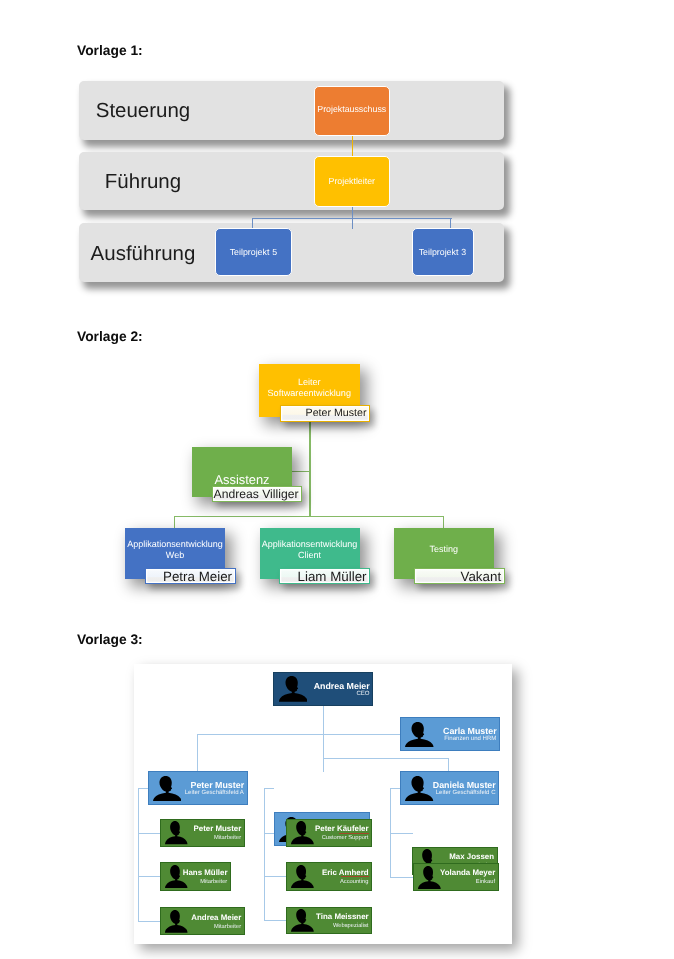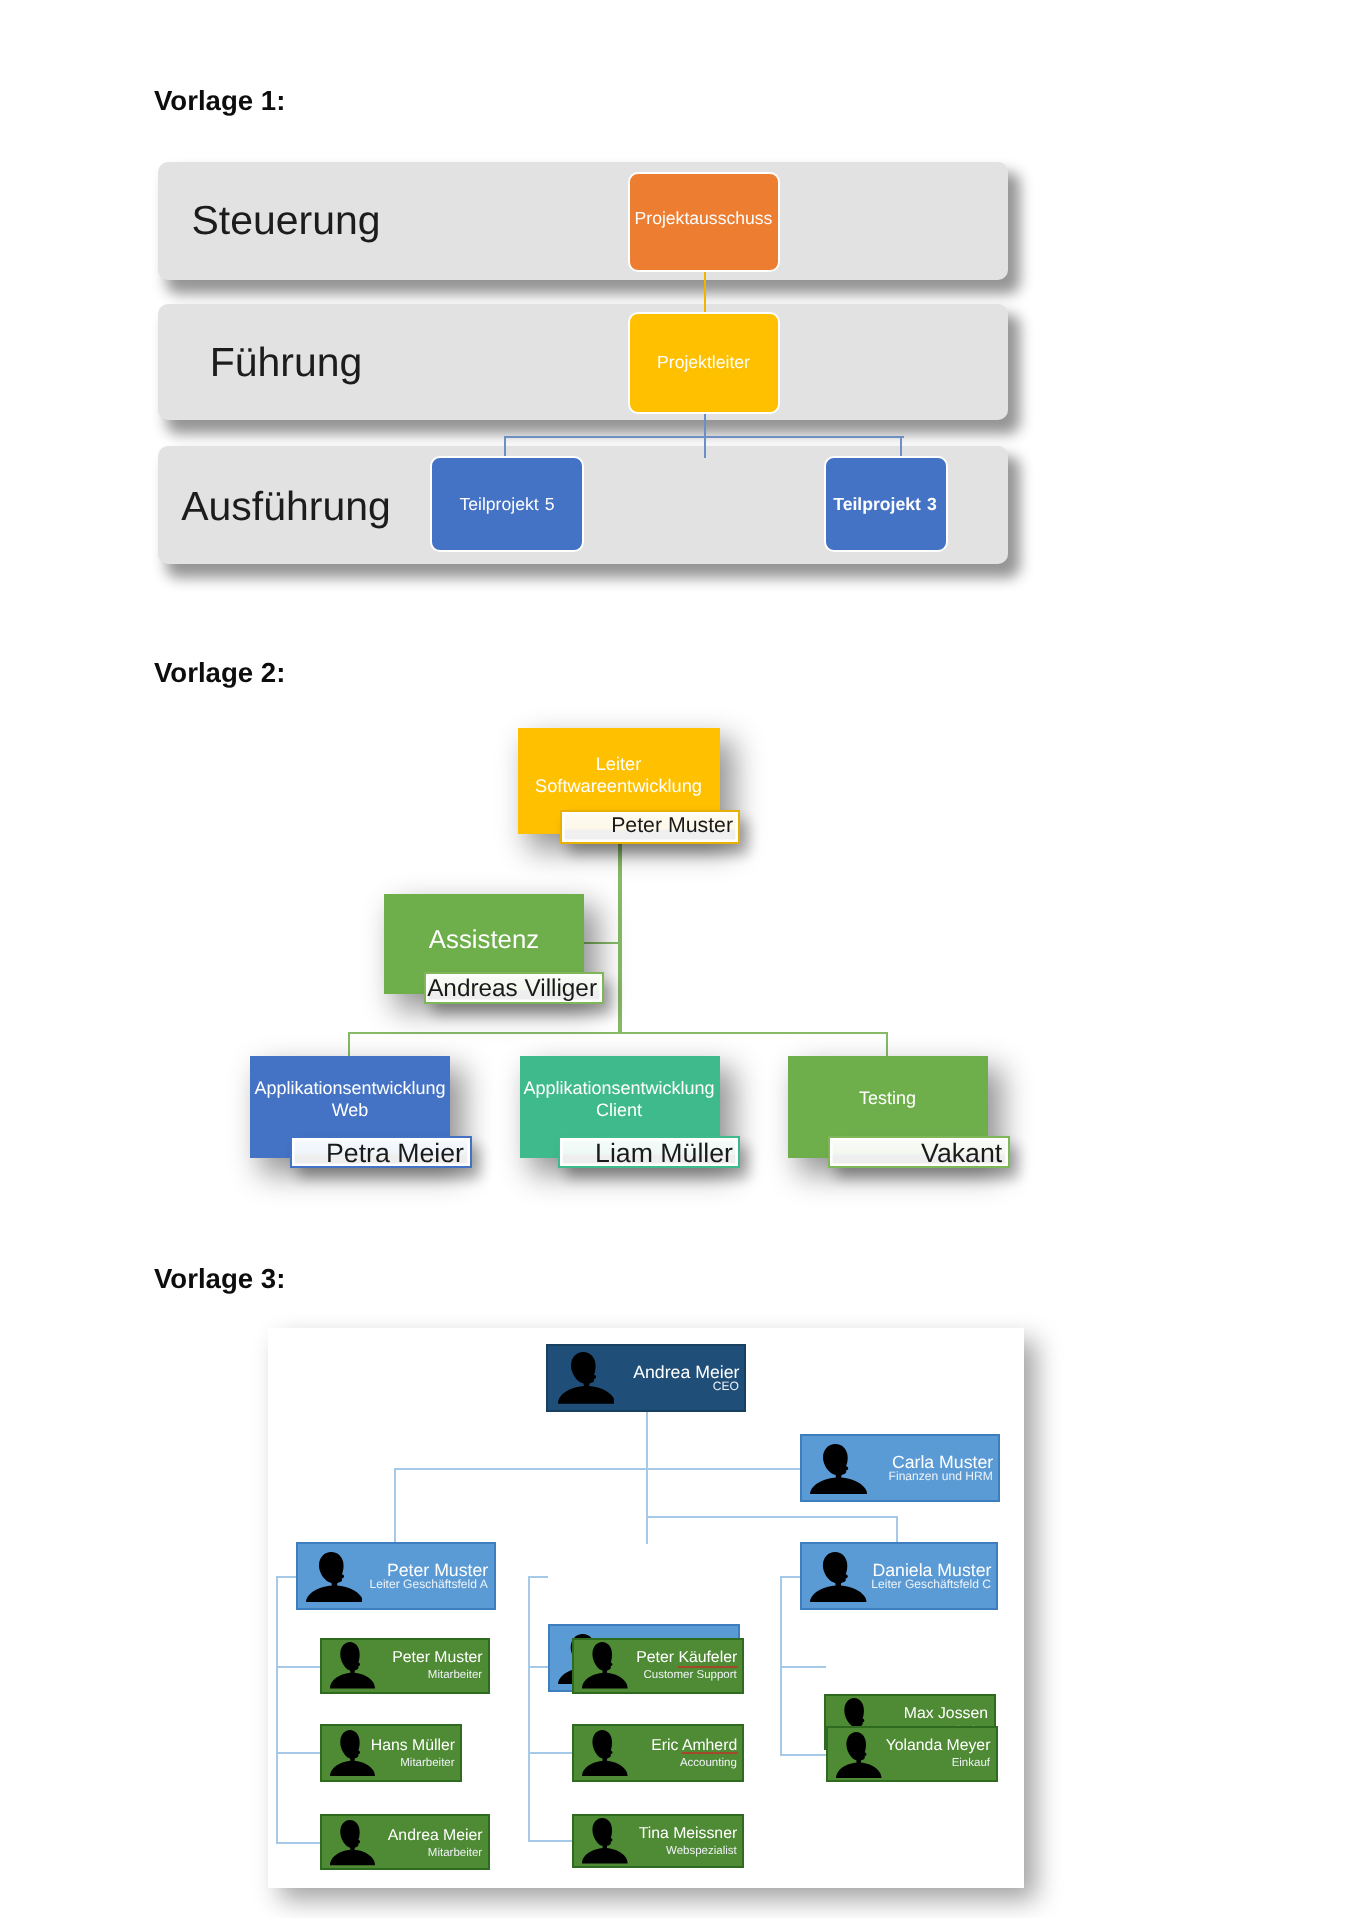--- a/index.html
+++ b/index.html
@@ -28,21 +28,21 @@
   .v2 .lbl{position:absolute;box-sizing:border-box;display:flex;align-items:center;
            justify-content:flex-end;color:#1a1a1a;padding-right:2.5px;white-space:nowrap;
            box-shadow:4px 5px 7px rgba(0,0,0,0.32), inset 0 0 0 1.3px #ffffff;}
   .v2 .ln{position:absolute;background:#86ba66;}
 
   
   .v3{position:absolute;left:0;top:0;width:674px;height:959px;}
   .v3 .panel{position:absolute;background:#ffffff;box-shadow:6px 6px 12px 0px rgba(0,0,0,0.36);}
   .v3 .ln{position:absolute;background:#a7c9e8;}
   .v3 .card{position:absolute;box-sizing:border-box;overflow:hidden;}
-  .v3 .nm{position:absolute;right:2.6px;color:#ffffff;font-weight:normal;white-space:nowrap;
+  .v3 .nm{position:absolute;right:2.6px;color:#ffffff;font-weight:bold;white-space:nowrap;
           text-align:right;line-height:1;}
   .v3 .rl{position:absolute;right:2.8px;color:#eef2f6;white-space:nowrap;text-align:right;line-height:1;}
   .v3 .sq{position:absolute;height:1.2px;background:#a8452a;opacity:0.95;}
 </style>
 </head>
 <body>
 
 <div class="page">
 
   <div class="heading" style="left:77px;top:43px;">Vorlage 1:</div>
@@ -64,21 +64,21 @@
 
     <div class="node" style="left:313.5px;top:156px;width:76.5px;height:51px;background:#FFC000;">
         <span>Projektleiter</span>
       </div>
     <div class="node" style="left:314px;top:86px;width:75.5px;height:50px;background:#ED7D31;padding-bottom:3px;">
         <span>Projektausschuss</span>
       </div>
     <div class="node" style="left:215px;top:228px;width:77px;height:48px;background:#4472C4;">
         <span>Teilprojekt 5</span>
       </div>
-    <div class="node" style="left:411.5px;top:228px;width:62px;height:48px;background:#4472C4;font-weight:bold;">
+    <div class="node" style="left:411.5px;top:228px;width:62px;height:48px;background:#4472C4;">
         <span>Teilprojekt 3</span>
       </div>
   </div>
 
   <div class="heading" style="left:77px;top:329px;">Vorlage 2:</div>
 
   <div class="v2">
 
     <div class="ln" style="left:309.4px;top:417px;width:1.2px;height:100px;"></div>
     <div class="ln" style="left:291.7px;top:470.6px;width:18.5px;height:1.2px;"></div>
@@ -86,21 +86,21 @@
     <div class="ln" style="left:174.3px;top:515.6px;width:1.2px;height:13px;"></div>
     <div class="ln" style="left:443px;top:515.6px;width:1.2px;height:13px;"></div>
 
     <div class="box" style="left:259px;top:364.4px;width:100.5px;height:52.5px;background:#FFC000;font-size:9.1px;align-items:flex-start;padding-top:12.5px;">
         <span>Leiter<br>Softwareentwicklung</span>
       </div>
     <div class="lbl" style="left:280px;top:404.5px;width:90px;height:17px;background:linear-gradient(180deg,#FEFBF1 0%,#FDF8E8 55%,#F0F0F0 62%,#EFEFEF 100%);border:1px solid #E8B000;font-size:10.65px;">
         <span>Peter Muster</span>
       </div>
 
-    <div class="box" style="left:192.3px;top:447.2px;width:99.4px;height:50.2px;background:#6FAF4B;font-size:12.9px;align-items:flex-start;padding-top:15px;">
+    <div class="box" style="left:192.3px;top:447.2px;width:99.4px;height:50.2px;background:#6FAF4B;font-size:12.9px;align-items:center;padding-top:15px;">
         <span>Assistenz</span>
       </div>
     <div class="lbl" style="left:212px;top:485.8px;width:90px;height:16.6px;background:linear-gradient(180deg,#FAFCF8 0%,#F3F8EF 55%,#EFEFEF 62%,#EDEDED 100%);border:1px solid #7EB757;font-size:12.17px;">
         <span>Andreas Villiger</span>
       </div>
 
     <div class="box" style="left:125px;top:528.4px;width:100px;height:50.7px;background:#4472C4;font-size:9.0px;align-items:flex-start;padding-top:10.5px;">
         <span>Applikationsentwicklung<br>Web</span>
       </div>
     <div class="lbl" style="left:144.5px;top:567.7px;width:91px;height:16.8px;background:linear-gradient(180deg,#F7FAFE 0%,#EFF4FB 55%,#EFEFEF 62%,#EDEDED 100%);border:1px solid #4472C4;font-size:13.35px;">

